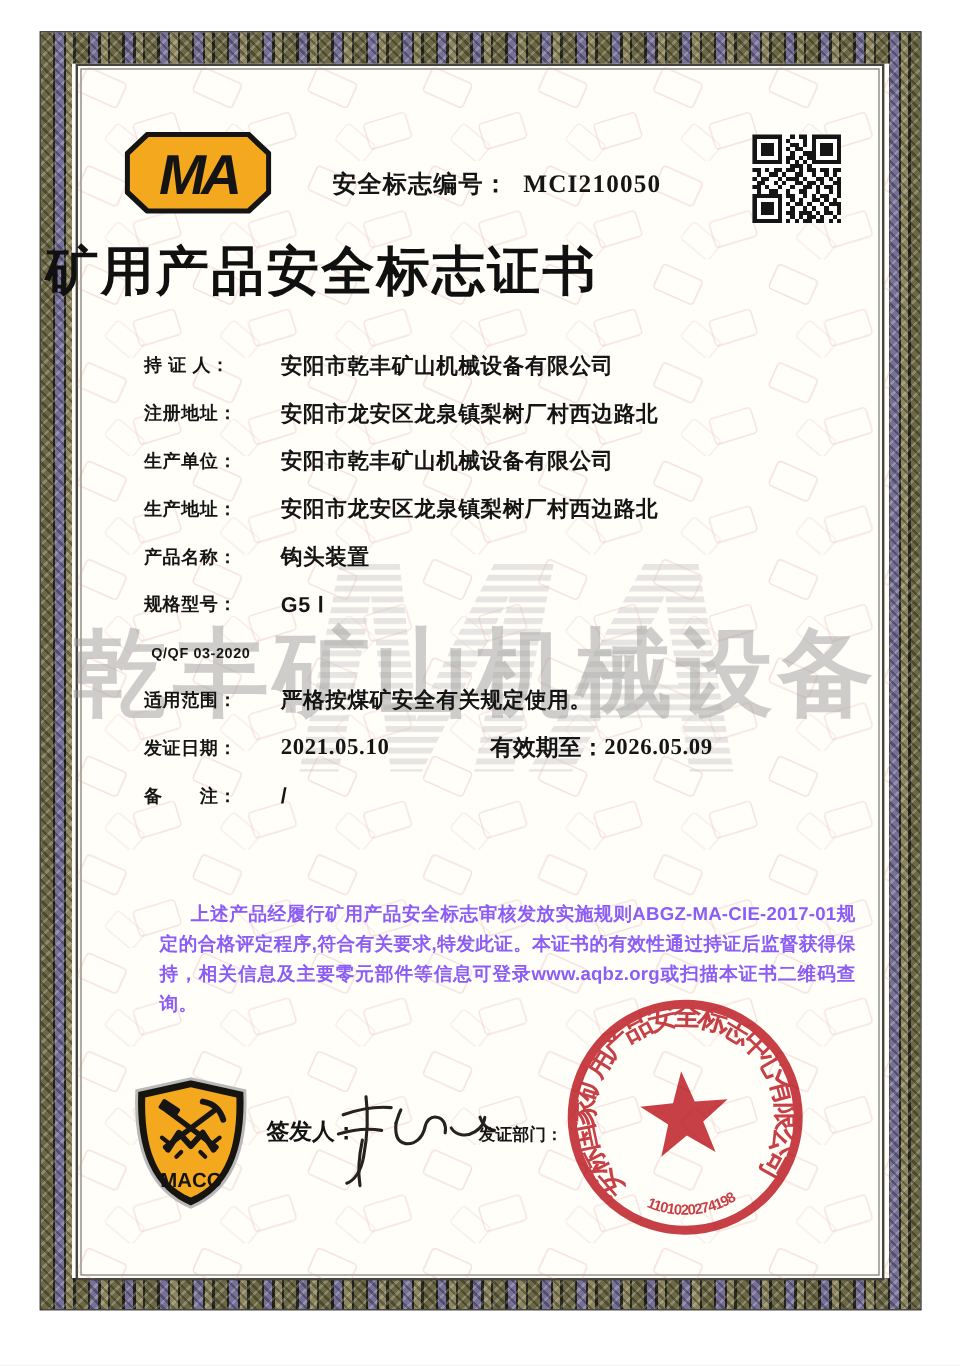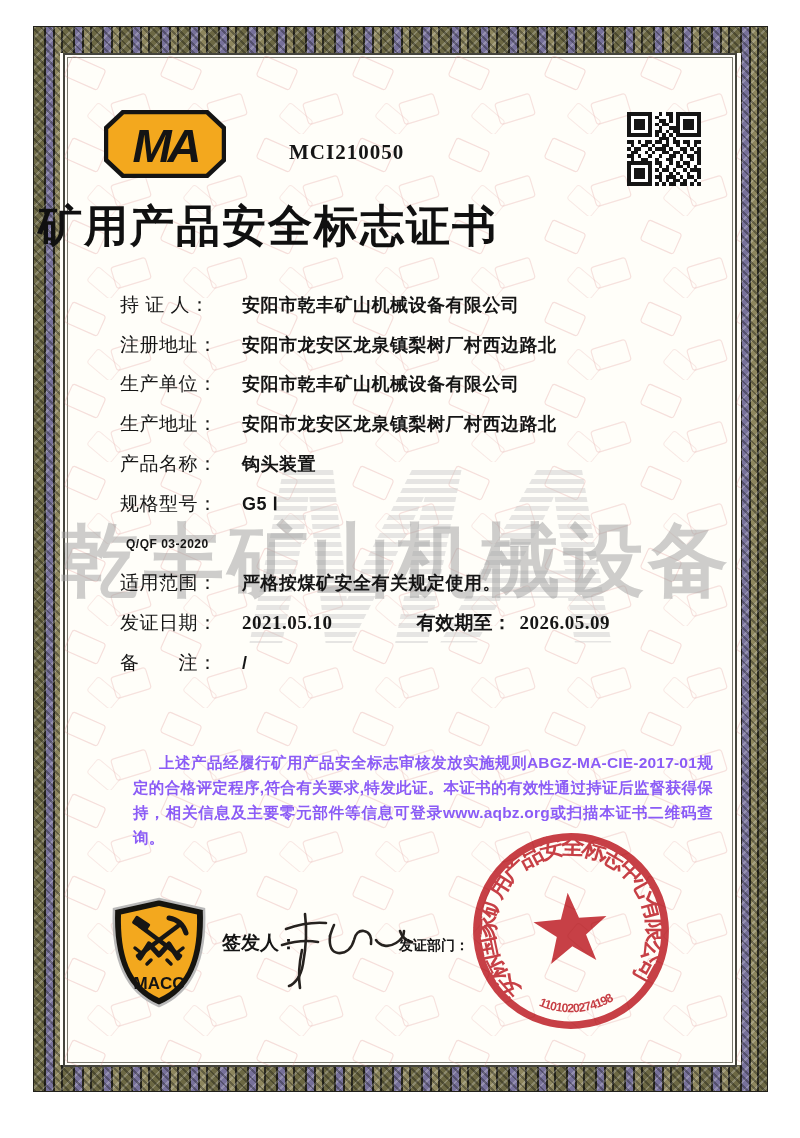--- a/index.html
+++ b/index.html
@@ -34,22 +34,22 @@
   .cert-no .lbl{font-size:20px;font-weight:bold;letter-spacing:1px;}
   .cert-no .val{font-family:"Liberation Serif",serif;font-size:21px;font-weight:bold;margin-left:12px;letter-spacing:1px;}
   .qr{position:absolute;left:627px;top:112px;width:74px;height:74px;}
   .title{
     position:absolute;left:38px;top:197px;width:680px;text-align:left;
     font-size:44px;font-weight:bold;letter-spacing:2px;color:#101010;
   }
   
   .fields{position:absolute;left:120px;top:285px;width:580px;}
   .frow{height:39.8px;display:flex;align-items:center;}
-  .flabel{font-weight:normal;font-size:19px;width:114px;white-space:pre;letter-spacing:.5px;flex:none;}
-  .fvalue{font-size:18px;font-weight:bold;margin-left:8px;white-space:nowrap;letter-spacing:.5px;}
+  .flabel{font-weight:bold;font-size:15px;width:114px;white-space:pre;letter-spacing:.5px;flex:none;}
+  .fvalue{font-size:18px;font-weight:bold;white-space:nowrap;letter-spacing:.5px;}
   .row-long .flabel{width:auto;}
   .row-long .fvalue{margin-left:6px;font-size:12px;}
   .serif-num{font-family:"Liberation Serif",serif;font-size:19px;}
   .valid-lbl{font-weight:bold;font-size:19px;margin-left:84px;white-space:pre;}
   
   .statement{
     position:absolute;left:133px;top:750px;width:580px;
     font-size:15.5px;line-height:25px;font-weight:bold;text-align:justify;
     text-indent:26px;letter-spacing:.2px;color:#8b5cf6;
   }
@@ -91,20 +91,21 @@
   </svg>
 
   <div class="wm-text">乾丰矿山机械设备</div>
 
   <svg class="ma-logo" width="122" height="68" viewBox="0 0 122 68">
     <polygon points="19,2 103,2 120,18 120,50 103,66 19,66 2,50 2,18" fill="#F3A81E" stroke="#141414" stroke-width="4.5"></polygon>
     <text x="61" y="52" text-anchor="middle" font-family="Liberation Sans, sans-serif" font-size="47" font-weight="bold" font-style="italic" letter-spacing="-4" fill="#141414">MA</text>
   </svg>
 
   <div class="cert-no">
+    <span class="lbl">安全标志编号：</span>
     <span class="val">MCI210050</span>
   </div>
 
   <svg class="qr" viewBox="0 0 21 21" shape-rendering="crispEdges">
     <rect width="21" height="21" fill="#ffffff"></rect>
     <path fill="#151515" fill-rule="evenodd" d="M0,0h7v7H0z M1,1h5v5H1z M2,2h3v3H2z
       M14,0h7v7h-7z M15,1h5v5h-5z M16,2h3v3h-3z
       M0,14h7v7H0z M1,15h5v5H1z M2,16h3v3h-3z"></path>
     <path fill="#151515" d="M9,0h1v1H9z M11,0h2v1h-2z M8,1h1v1H8z M12,1h1v1h-1z M9,2h2v1H9z M12,2h1v1h-1z
       M8,3h1v1H8z M10,3h2v1h-2z M9,4h1v1H9z M12,4h2v1h-2z M8,5h2v1H8z M11,5h1v1h-1z M13,5h1v1h-1z

